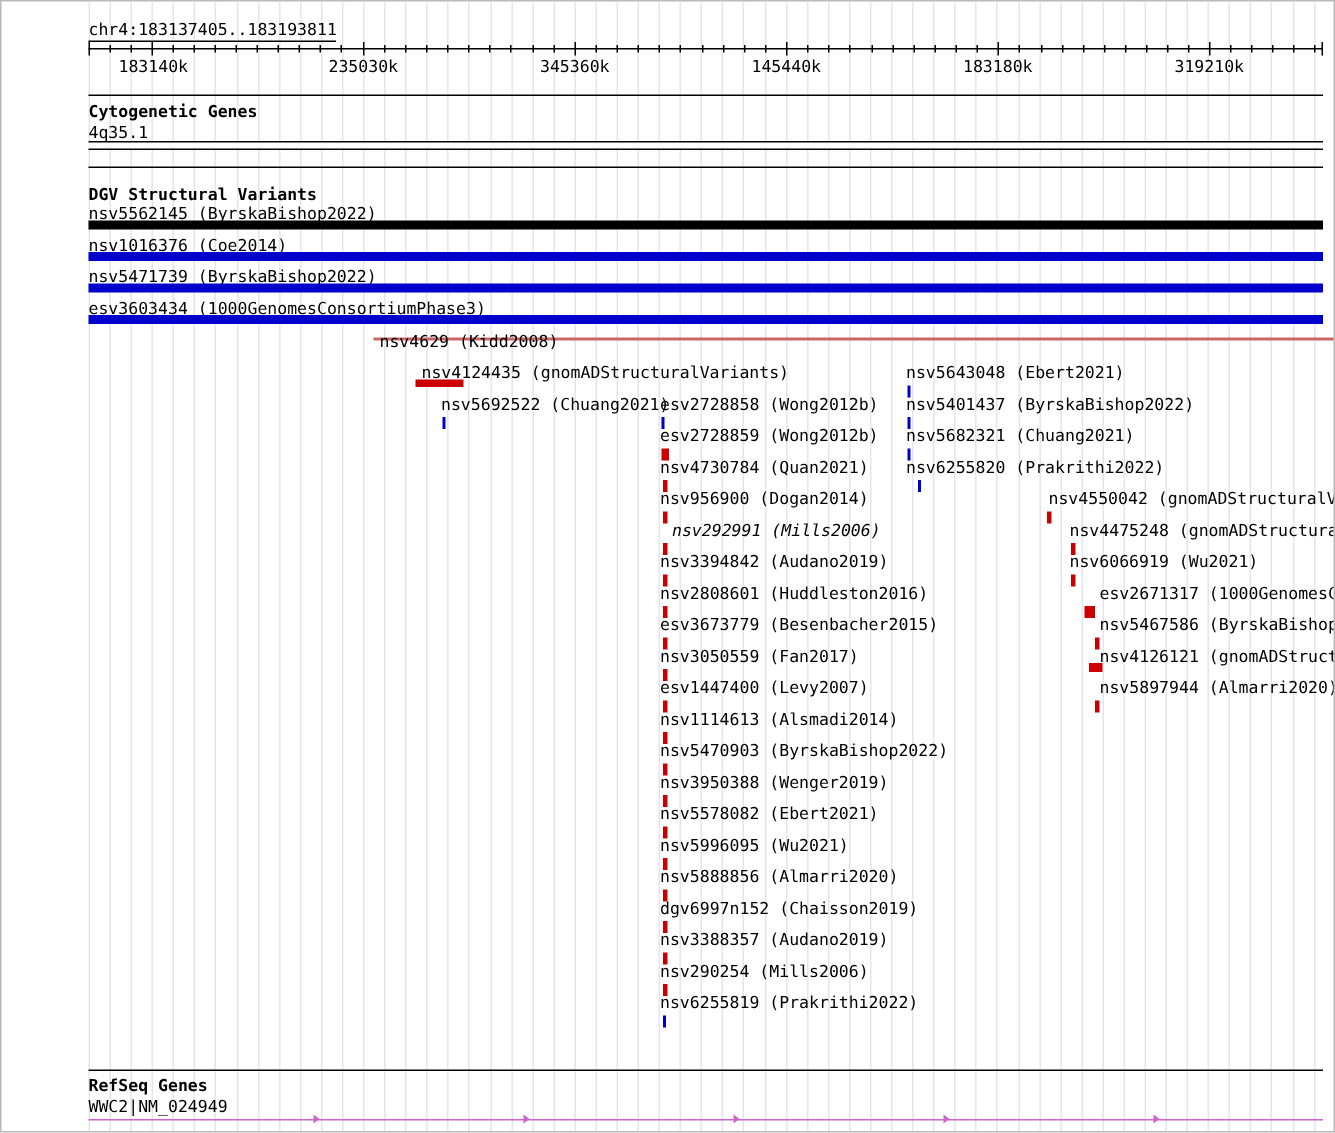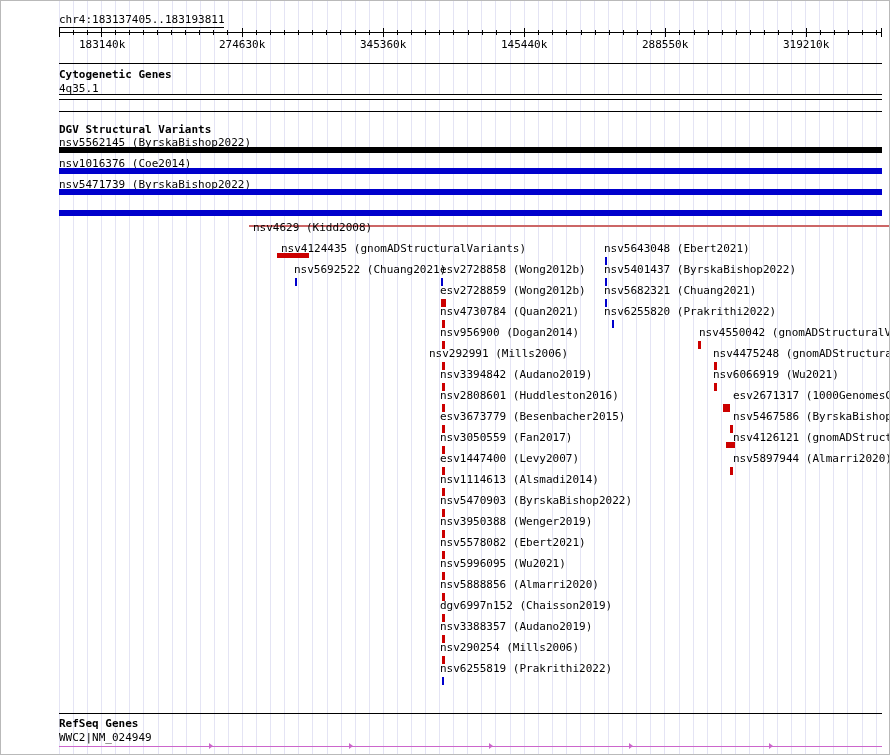--- a/index.html
+++ b/index.html
@@ -224,24 +224,24 @@
   <div class="tick-small" style="left:763px; top:29px; height:5px;"></div>
   <div class="tick-small" style="left:777px; top:29px; height:5px;"></div>
   <div class="tick-small" style="left:791px; top:29px; height:5px;"></div>
   <div class="tick-small" style="left:819px; top:29px; height:5px;"></div>
   <div class="tick-small" style="left:833px; top:29px; height:5px;"></div>
   <div class="tick-small" style="left:847px; top:29px; height:5px;"></div>
   <div class="tick-small" style="left:861px; top:29px; height:5px;"></div>
   <div class="tick-small" style="left:875px; top:29px; height:5px;"></div>
 
   <div class="pos-text" style="left:78px; top:37px;">183140k</div>
-  <div class="pos-text" style="left:218px; top:37px;">274630k</div>
+  <div class="pos-text" style="left:218px; top:37px;">235030k</div>
   <div class="pos-text" style="left:359px; top:37px;">345360k</div>
   <div class="pos-text" style="left:500px; top:37px;">145440k</div>
-  <div class="pos-text" style="left:641px; top:37px;">288550k</div>
+  <div class="pos-text" style="left:641px; top:37px;">183180k</div>
   <div class="pos-text" style="left:782px; top:37px;">319210k</div>
 
   <div class="sep" style="left:58px; top:62px; width:823px;"></div>
 
   <div class="track-label" style="left:58px; top:67px;">Cytogenetic Genes</div>
   <div class="item-label" style="left:58px; top:81px;">4q35.1</div>
   <div class="bar" style="left:58px; top:93px; width:823px; height:4px; background:#ffffff; border-top:1px solid #000; border-bottom:1px solid #000;"></div>
 
   <div class="sep" style="left:58px; top:110px; width:823px;"></div>
 
@@ -249,39 +249,40 @@
 
   <div class="item-label" style="left:58px; top:135px;">nsv5562145 (ByrskaBishop2022)</div>
   <div class="bar" style="left:58px; top:146px; width:823px; height:6px; background:#000000;"></div>
 
   <div class="item-label" style="left:58px; top:156px;">nsv1016376 (Coe2014)</div>
   <div class="bar" style="left:58px; top:167px; width:823px; height:6px; background:#0000cc;"></div>
 
   <div class="item-label" style="left:58px; top:177px;">nsv5471739 (ByrskaBishop2022)</div>
   <div class="bar" style="left:58px; top:188px; width:823px; height:6px; background:#0000cc;"></div>
 
+  <div class="item-label" style="left:58px; top:198px;">esv3603434 (1000GenomesConsortiumPhase3)</div>
   <div class="bar" style="left:58px; top:209px; width:823px; height:6px; background:#0000cc;"></div>
 
   <div id="dgv-items">
       <div class="bar" style="left: 248px; top: 224px; width: 642px; height: 2px; background: rgb(204, 102, 102);"></div>
       <div class="item-label" style="left: 252px; top: 220px;">nsv4629 (Kidd2008)</div>
       <div class="bar" style="left: 276px; top: 252px; width: 32px; height: 5px; background: rgb(204, 0, 0);"></div>
       <div class="item-label" style="left: 280px; top: 241px;">nsv4124435 (gnomADStructuralVariants)</div>
       <div class="bar" style="left: 294px; top: 277px; width: 2px; height: 8px; background: rgb(0, 0, 204);"></div>
       <div class="item-label" style="left: 293px; top: 262px;">nsv5692522 (Chuang2021)</div>
       <div class="bar" style="left: 440px; top: 277px; width: 2px; height: 8px; background: rgb(0, 0, 204);"></div>
       <div class="item-label" style="left: 439px; top: 262px;">esv2728858 (Wong2012b)</div>
       <div class="bar" style="left: 440px; top: 298px; width: 5px; height: 8px; background: rgb(204, 0, 0);"></div>
       <div class="item-label" style="left: 439px; top: 283px;">esv2728859 (Wong2012b)</div>
       <div class="bar" style="left: 441px; top: 319px; width: 3px; height: 8px; background: rgb(204, 0, 0);"></div>
       <div class="item-label" style="left: 439px; top: 304px;">nsv4730784 (Quan2021)</div>
       <div class="bar" style="left: 441px; top: 340px; width: 3px; height: 8px; background: rgb(204, 0, 0);"></div>
       <div class="item-label" style="left: 439px; top: 325px;">nsv956900 (Dogan2014)</div>
       <div class="bar" style="left: 441px; top: 361px; width: 3px; height: 8px; background: rgb(204, 0, 0);"></div>
-      <div class="item-label" style="left: 428px; top: 346px;">nsv292991 (Mills2006)</div>
+      <div class="item-label" style="left: 447px; top: 346px; font-style: italic;">nsv292991 (Mills2006)</div>
       <div class="bar" style="left: 441px; top: 382px; width: 3px; height: 8px; background: rgb(204, 0, 0);"></div>
       <div class="item-label" style="left: 439px; top: 367px;">nsv3394842 (Audano2019)</div>
       <div class="bar" style="left: 441px; top: 403px; width: 3px; height: 8px; background: rgb(204, 0, 0);"></div>
       <div class="item-label" style="left: 439px; top: 388px;">nsv2808601 (Huddleston2016)</div>
       <div class="bar" style="left: 441px; top: 424px; width: 3px; height: 8px; background: rgb(204, 0, 0);"></div>
       <div class="item-label" style="left: 439px; top: 409px;">esv3673779 (Besenbacher2015)</div>
       <div class="bar" style="left: 441px; top: 445px; width: 3px; height: 8px; background: rgb(204, 0, 0);"></div>
       <div class="item-label" style="left: 439px; top: 430px;">nsv3050559 (Fan2017)</div>
       <div class="bar" style="left: 441px; top: 466px; width: 3px; height: 8px; background: rgb(204, 0, 0);"></div>
       <div class="item-label" style="left: 439px; top: 451px;">esv1447400 (Levy2007)</div>

